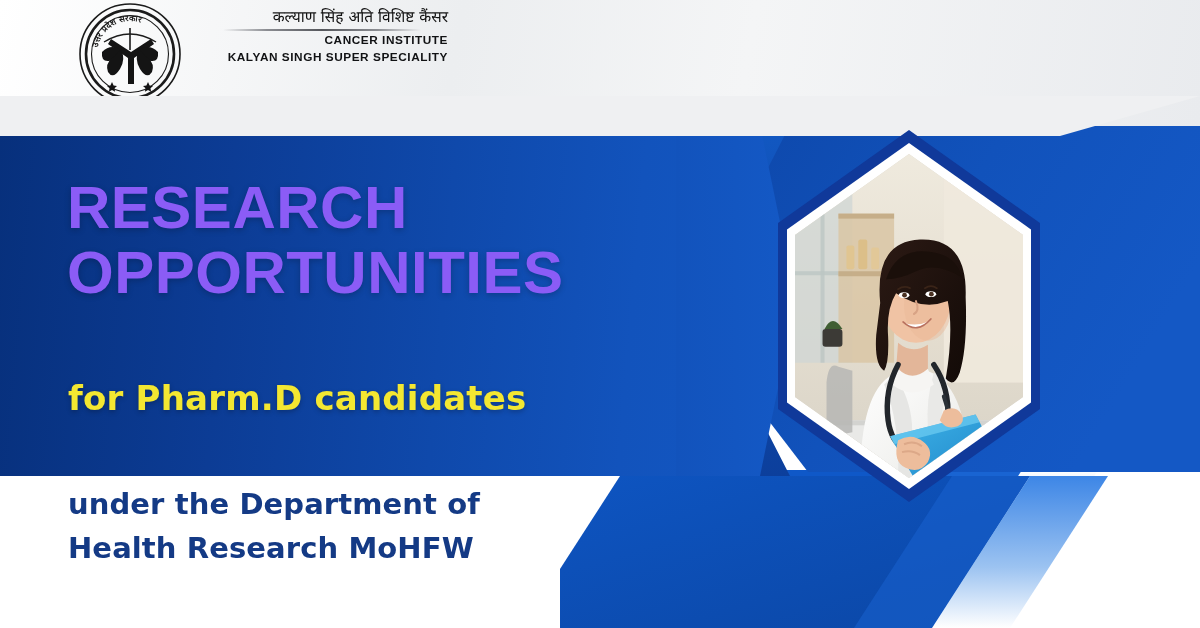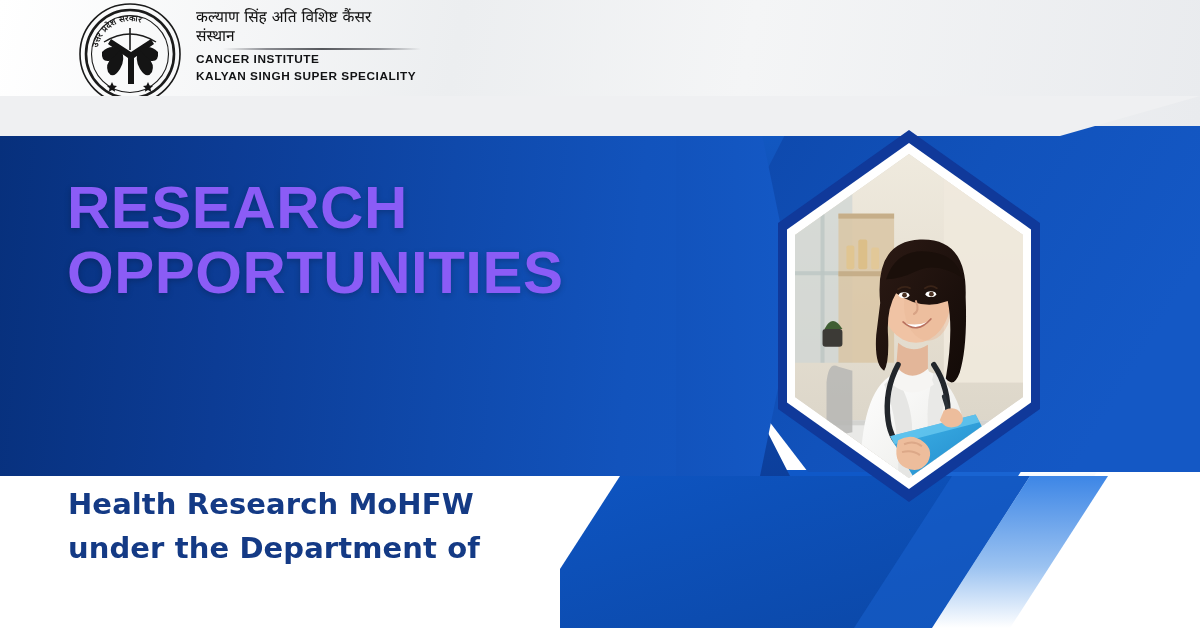--- a/index.html
+++ b/index.html
@@ -35,21 +35,21 @@
   .emblem {
     width:104px; height:104px;
     position:relative;
     flex:0 0 auto;
   }
   .emblem svg { display:block; width:104px; height:104px; }
 
   .inst-block {
     padding-top:6px;
     width:252px;
-    text-align:left;
+    text-align:right;
   }
   .inst-hi {
     font-family:"DejaVu Sans", sans-serif;
     font-size:15.5px;
     line-height:1.22;
     color:#121212;
     font-weight:400;
     letter-spacing:0px;
     white-space:normal;
   }
@@ -277,42 +277,42 @@
           <path d="M 80 50 q -9 -9 -19 -2 q 3 10 12 11 q 8 1 7 -9 Z" fill="#141414"></path>
           <path d="M 61 48 q -5 9 1 19 q 7 11 12 3 q 3 -8 -4 -14 Z" fill="#141414"></path>
 
           <path d="M 34 80 l 1.6 3.4 3.4 .5 -2.5 2.4 .6 3.5 -3.1 -1.7 -3.1 1.7 .6 -3.5 -2.5 -2.4 3.4 -.5 Z" fill="#141414"></path>
           <path d="M 70 80 l 1.6 3.4 3.4 .5 -2.5 2.4 .6 3.5 -3.1 -1.7 -3.1 1.7 .6 -3.5 -2.5 -2.4 3.4 -.5 Z" fill="#141414"></path>
         </svg>
       </div>
 
       <div class="inst-block">
         <div class="inst-hi">कल्याण सिंह अति विशिष्ट कैंसर</div>
-        <div class="inst-hi">संस्थान</div>
         <div class="inst-rule"></div>
         <div class="inst-en">CANCER INSTITUTE</div>
         <div class="inst-en">KALYAN SINGH SUPER SPECIALITY</div>
       </div>
     </div>
   </div>
 
   <svg class="header-cut" viewBox="0 0 1200 40" preserveAspectRatio="none">
     <polygon points="0,0 1200,0 1200,0 1060,40 0,40" fill="#eff0f2"></polygon>
     <polygon points="1060,40 1200,0 1200,22 1088,40" fill="#ffffff" opacity="0"></polygon>
   </svg>
 
   <div class="headline">
     <span class="l1">RESEARCH</span>
     <span class="l2">OPPORTUNITIES</span>
   </div>
 
+  <div class="sub-yellow">for Pharm.D candidates</div>
 
   <div class="footer-text">
+    <span>under the Department of</span>
     <span>Health Research MoHFW</span>
-    <span>under the Department of</span>
   </div>
 
   <div class="hex-wrap">
     <div class="hex-outer"></div>
     <div class="hex-mid"></div>
     <div class="hex-photo">
       <svg viewBox="0 0 230 326" preserveAspectRatio="xMidYMid slice" aria-hidden="true">
         <defs>
           <linearGradient id="roomBg" x1="0" y1="0" x2="0" y2="1">
             <stop offset="0" stop-color="#efeade"></stop>

